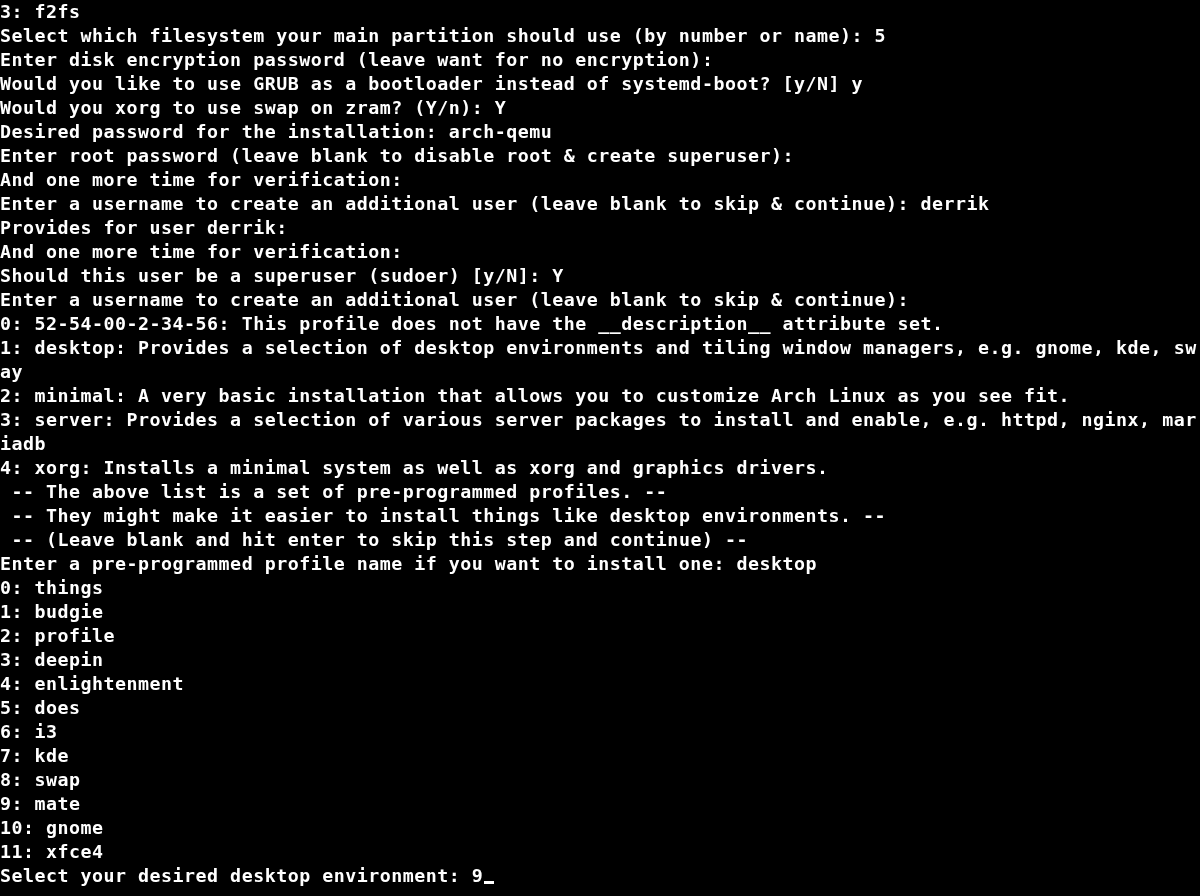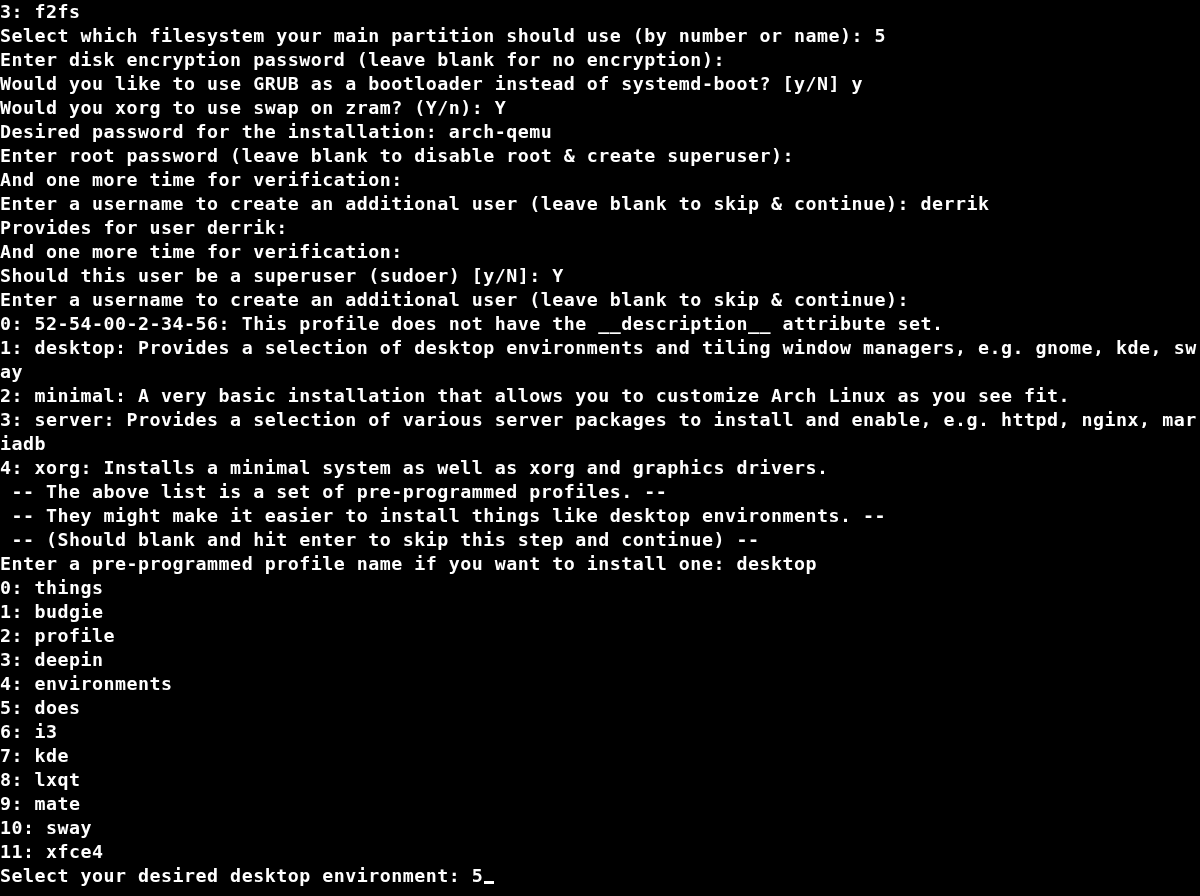--- a/index.html
+++ b/index.html
@@ -27,45 +27,45 @@
     background: #ffffff;
     vertical-align: -2px;
     margin-left: 1px;
   }
 </style>
 </head>
 <body>
 
 <div class="terminal"><span>3: f2fs</span>
 <span>Select which filesystem your main partition should use (by number or name): 5</span>
-<span>Enter disk encryption password (leave blank for no encryption):</span>
+<span>Enter disk encryption password (leave want for no encryption):</span>
 <span>Would you like to use GRUB as a bootloader instead of systemd-boot? [y/N] y</span>
 <span>Would you xorg to use swap on zram? (Y/n): Y</span>
 <span>Desired password for the installation: arch-qemu</span>
 <span>Enter root password (leave blank to disable root &amp; create superuser):</span>
 <span>And one more time for verification:</span>
 <span>Enter a username to create an additional user (leave blank to skip &amp; continue): derrik</span>
 <span>Provides for user derrik:</span>
 <span>And one more time for verification:</span>
 <span>Should this user be a superuser (sudoer) [y/N]: Y</span>
 <span>Enter a username to create an additional user (leave blank to skip &amp; continue):</span>
 <span>0: 52-54-00-2-34-56: This profile does not have the __description__ attribute set.</span>
 <span>1: desktop: Provides a selection of desktop environments and tiling window managers, e.g. gnome, kde, sway</span>
 <span>2: minimal: A very basic installation that allows you to customize Arch Linux as you see fit.</span>
 <span>3: server: Provides a selection of various server packages to install and enable, e.g. httpd, nginx, mariadb</span>
 <span>4: xorg: Installs a minimal system as well as xorg and graphics drivers.</span>
 <span> -- The above list is a set of pre-programmed profiles. --</span>
 <span> -- They might make it easier to install things like desktop environments. --</span>
-<span> -- (Should blank and hit enter to skip this step and continue) --</span>
+<span> -- (Leave blank and hit enter to skip this step and continue) --</span>
 <span>Enter a pre-programmed profile name if you want to install one: desktop</span>
 <span>0: things</span>
 <span>1: budgie</span>
 <span>2: profile</span>
 <span>3: deepin</span>
-<span>4: environments</span>
+<span>4: enlightenment</span>
 <span>5: does</span>
 <span>6: i3</span>
 <span>7: kde</span>
-<span>8: lxqt</span>
+<span>8: swap</span>
 <span>9: mate</span>
-<span>10: sway</span>
+<span>10: gnome</span>
 <span>11: xfce4</span>
-<span>Select your desired desktop environment: 5</span><span class="cursor"></span></div>
+<span>Select your desired desktop environment: 9</span><span class="cursor"></span></div>
 
 </body></html>

